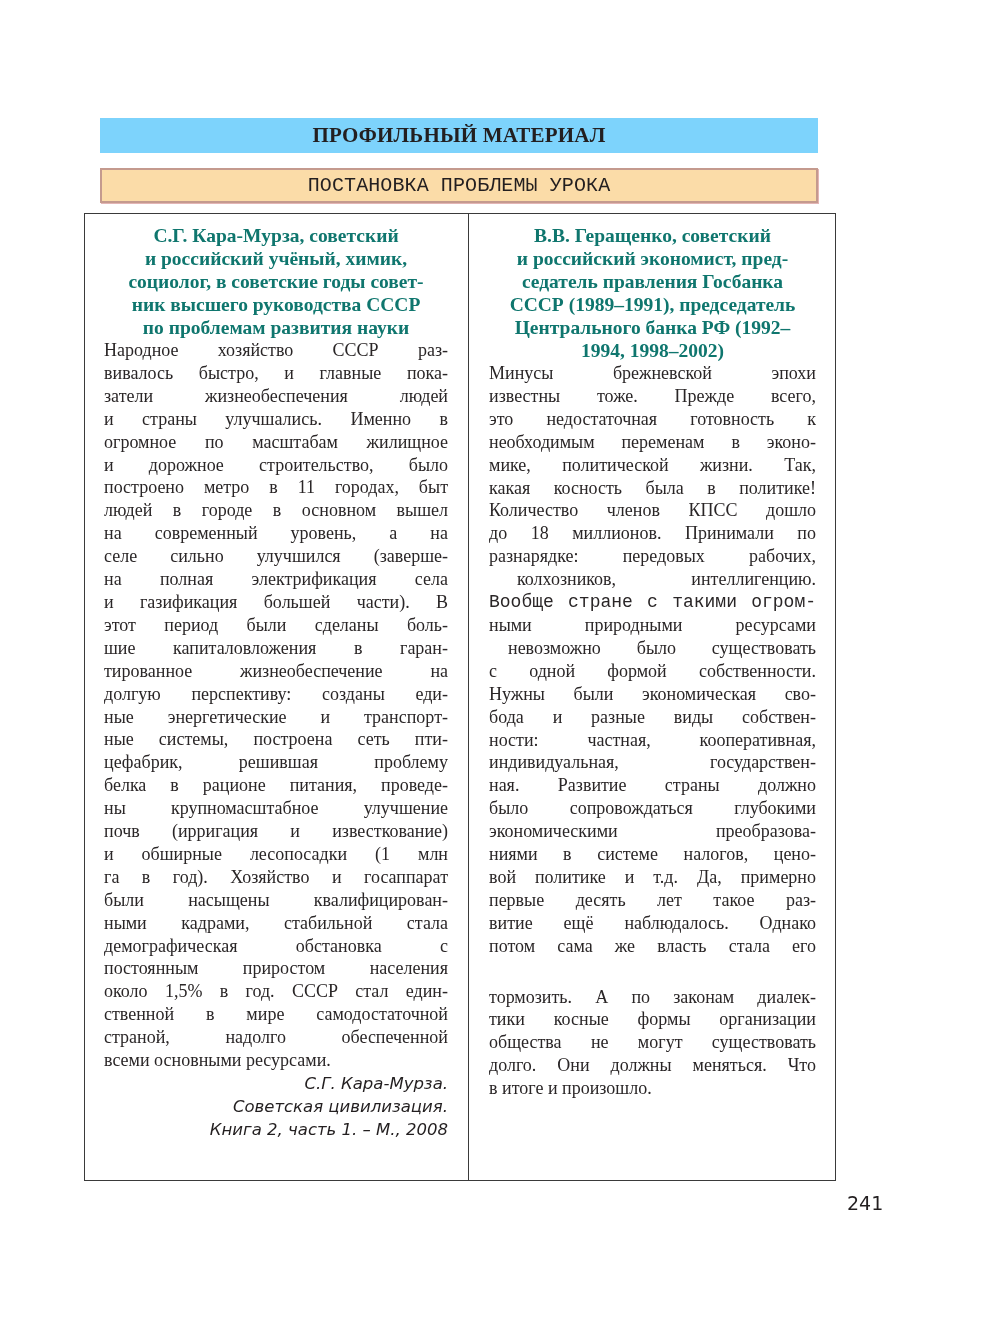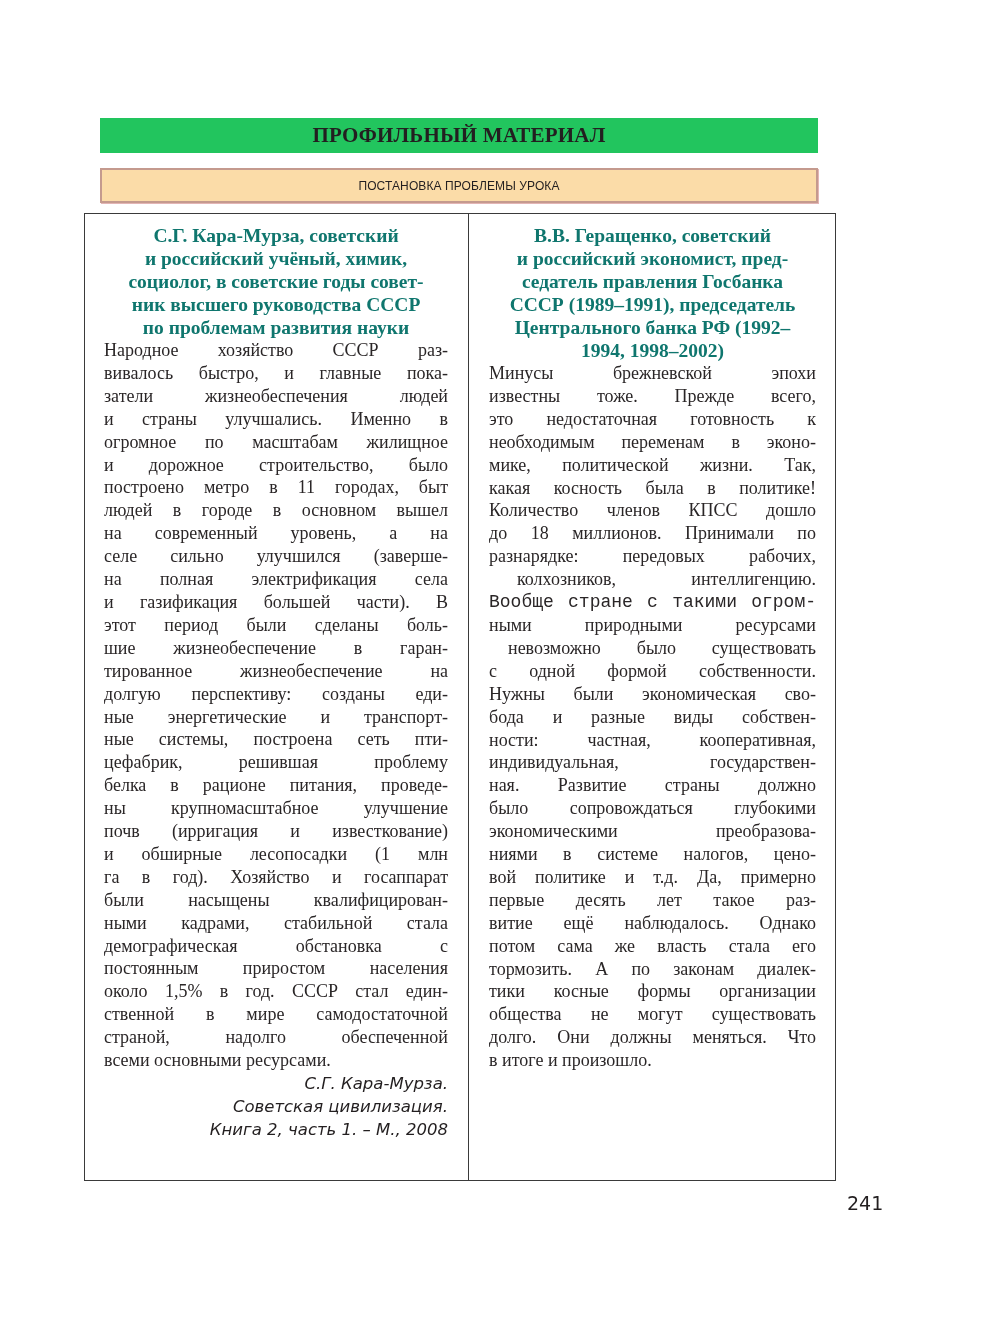--- a/index.html
+++ b/index.html
@@ -1,37 +1,37 @@
 <!DOCTYPE html>
 <html><head>
 <meta charset="utf-8">
 <style>
   html, body { margin: 0; padding: 0; background: #ffffff; }
   body { width: 985px; height: 1329px; position: relative; overflow: hidden;
          font-family: "DejaVu Serif", "Liberation Serif", serif; color: #231f20; }
 
   .banner-profile {
     position: absolute; left: 100px; top: 118px; width: 718px; height: 35px;
-    background: #22c55e;
+    background: #7dd3fc;
     display: flex; align-items: center; justify-content: center;
   }
   .banner-profile span {
     font-family: "Liberation Serif", serif; font-weight: bold;
     font-size: 21px; letter-spacing: 0.2px; color: #231f20;
   }
 
   .banner-problem {
     position: absolute; left: 100px; top: 168px; width: 714px; height: 31px;
     background: #fbdca8;
     border: 2px solid #c49a8e;
     box-shadow: 1px 1px 0 #e3b5b5;
     display: flex; align-items: center; justify-content: center;
   }
   .banner-problem span {
-    font-family: Liberation Sans, sans-serif; font-size: 12px; color: #231f20;
+    font-family: Liberation Mono, monospace; font-size: 20px; color: #231f20;
     letter-spacing: 0.1px;
   }
 
   .quote-table {
     position: absolute; left: 84px; top: 213px; width: 750px; height: 966px;
     border: 1.5px solid #3a3a3a;
     display: flex;
   }
   .quote-col { position: relative; box-sizing: border-box; padding-top: 10px; }
   .quote-col.left { width: 384px; border-right: 1.5px solid #3a3a3a; padding-left: 19px; padding-right: 20px; }
@@ -87,21 +87,21 @@
         <span class="line" style="display: block; text-align: justify; text-align-last: justify;">и страны улучшались. Именно в</span>
         <span class="line" style="display: block; text-align: justify; text-align-last: justify;">огромное по масштабам жилищное</span>
         <span class="line" style="display: block; text-align: justify; text-align-last: justify;">и дорожное строительство, было</span>
         <span class="line" style="display: block; text-align: justify; text-align-last: justify;">построено метро в 11 городах, быт</span>
         <span class="line" style="display: block; text-align: justify; text-align-last: justify;">людей в городе в основном вышел</span>
         <span class="line" style="display: block; text-align: justify; text-align-last: justify;">на современный уровень, а на</span>
         <span class="line" style="display: block; text-align: justify; text-align-last: justify;">селе сильно улучшился (заверше-</span>
         <span class="line" style="display: block; text-align: justify; text-align-last: justify;">на полная электрификация села</span>
         <span class="line" style="display: block; text-align: justify; text-align-last: justify;">и газификация большей части). В</span>
         <span class="line" style="display: block; text-align: justify; text-align-last: justify;">этот период были сделаны боль-</span>
-        <span class="line" style="display: block; text-align: justify; text-align-last: justify;">шие жизнеобеспечение в гаран-</span>
+        <span class="line" style="display: block; text-align: justify; text-align-last: justify;">шие капиталовложения в гаран-</span>
         <span class="line" style="display: block; text-align: justify; text-align-last: justify;">тированное жизнеобеспечение на</span>
         <span class="line" style="display: block; text-align: justify; text-align-last: justify;">долгую перспективу: созданы еди-</span>
         <span class="line" style="display: block; text-align: justify; text-align-last: justify;">ные энергетические и транспорт-</span>
         <span class="line" style="display: block; text-align: justify; text-align-last: justify;">ные системы, построена сеть пти-</span>
         <span class="line" style="display: block; text-align: justify; text-align-last: justify;">цефабрик, решившая проблему</span>
         <span class="line" style="display: block; text-align: justify; text-align-last: justify;">белка в рационе питания, проведе-</span>
         <span class="line" style="display: block; text-align: justify; text-align-last: justify;">ны крупномасштабное улучшение</span>
         <span class="line" style="display: block; text-align: justify; text-align-last: justify;">почв (ирригация и известкование)</span>
         <span class="line" style="display: block; text-align: justify; text-align-last: justify;">и обширные лесопосадки (1 млн</span>
         <span class="line" style="display: block; text-align: justify; text-align-last: justify;">га в год). Хозяйство и госаппарат</span>
@@ -149,21 +149,21 @@
         <span class="line" style="display: block; text-align: justify; text-align-last: justify;">ности: частная, кооперативная,</span>
         <span class="line" style="display: block; text-align: justify; text-align-last: justify;">индивидуальная, государствен-</span>
         <span class="line" style="display: block; text-align: justify; text-align-last: justify;">ная. Развитие страны должно</span>
         <span class="line" style="display: block; text-align: justify; text-align-last: justify;">было сопровождаться глубокими</span>
         <span class="line" style="display: block; text-align: justify; text-align-last: justify;">экономическими преобразова-</span>
         <span class="line" style="display: block; text-align: justify; text-align-last: justify;">ниями в системе налогов, цено-</span>
         <span class="line" style="display: block; text-align: justify; text-align-last: justify;">вой политике и т.д. Да, примерно</span>
         <span class="line" style="display: block; text-align: justify; text-align-last: justify;">первые десять лет такое раз-</span>
         <span class="line" style="display: block; text-align: justify; text-align-last: justify;">витие ещё наблюдалось. Однако</span>
         <span class="line" style="display: block; text-align: justify; text-align-last: justify;">потом сама же власть стала его</span>
-        <span class="line" style="display: block; text-align: justify; text-align-last: justify;">тормозить. А по законам диалек-</span>
+        <span class="line" style="display: block; text-align: justify; text-align-last: justify; margin-top: 28px;">тормозить. А по законам диалек-</span>
         <span class="line" style="display: block; text-align: justify; text-align-last: justify;">тики косные формы организации</span>
         <span class="line" style="display: block; text-align: justify; text-align-last: justify;">общества не могут существовать</span>
         <span class="line" style="display: block; text-align: justify; text-align-last: justify;">долго. Они должны меняться. Что</span>
         <span class="line last" style="display: block;">в итоге и произошло.</span>
       </div>
   </div>
 </div>
 
 <div class="page-number">241</div>
 

